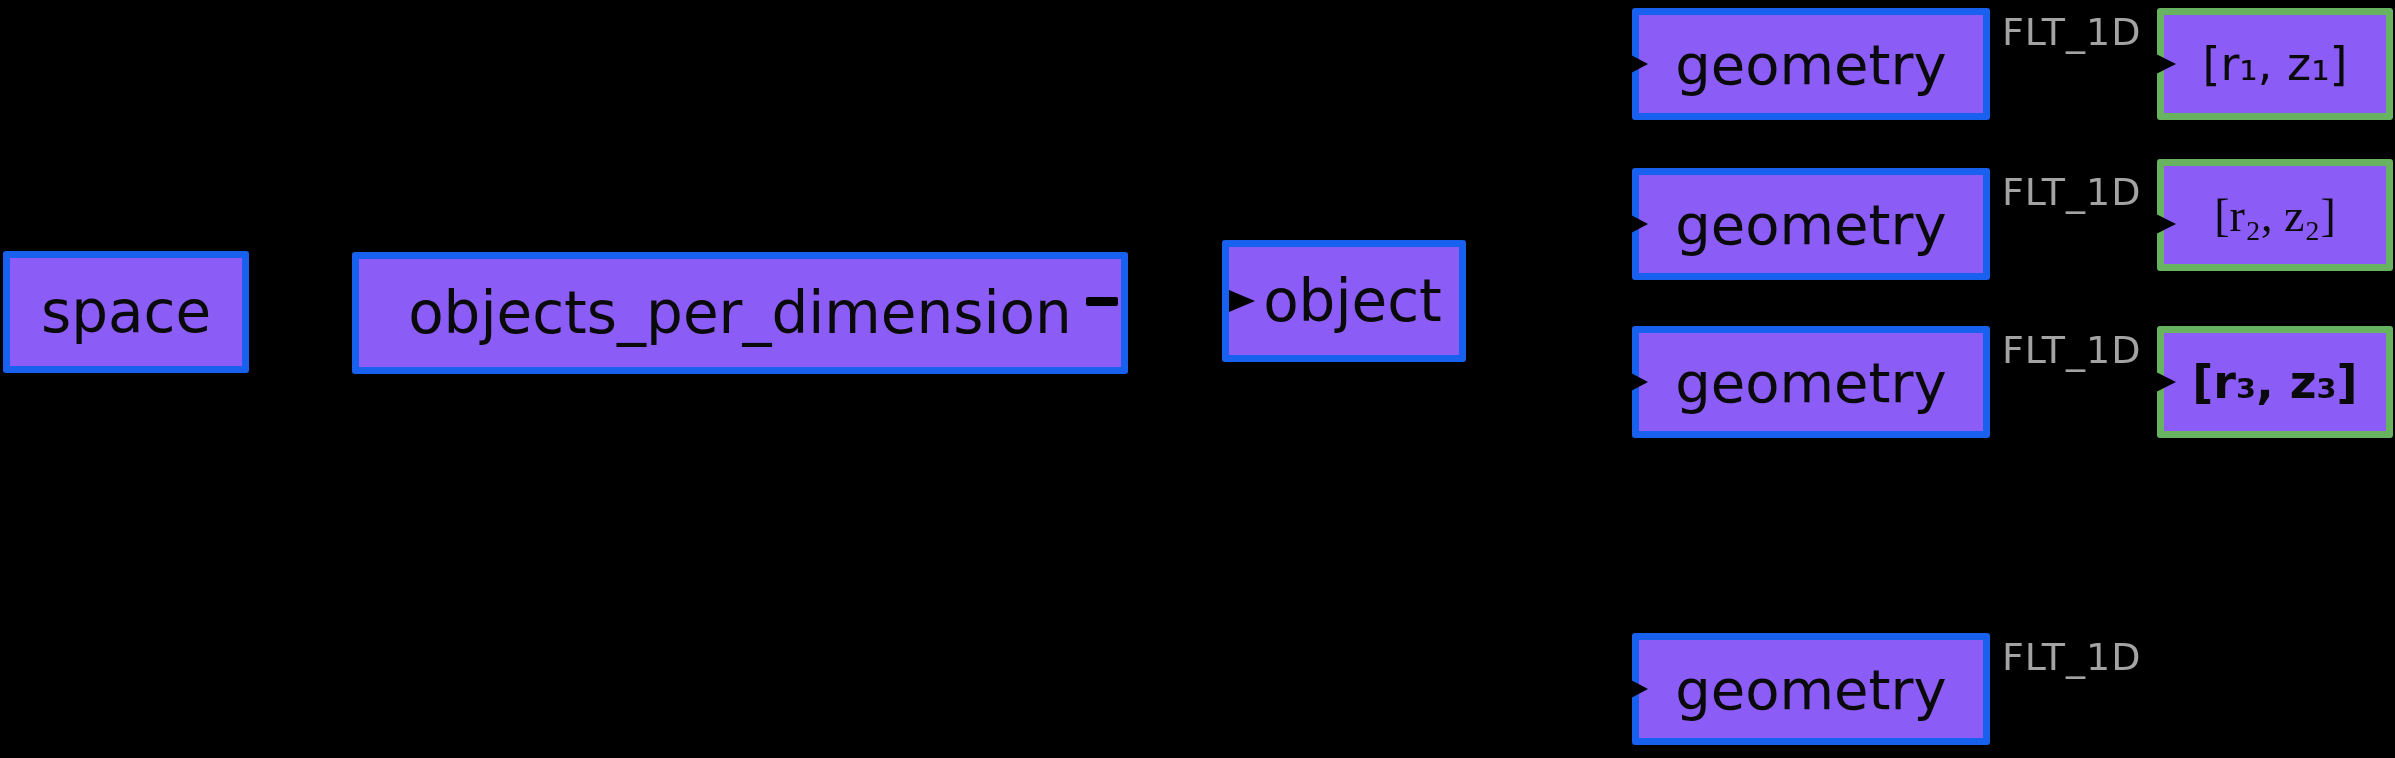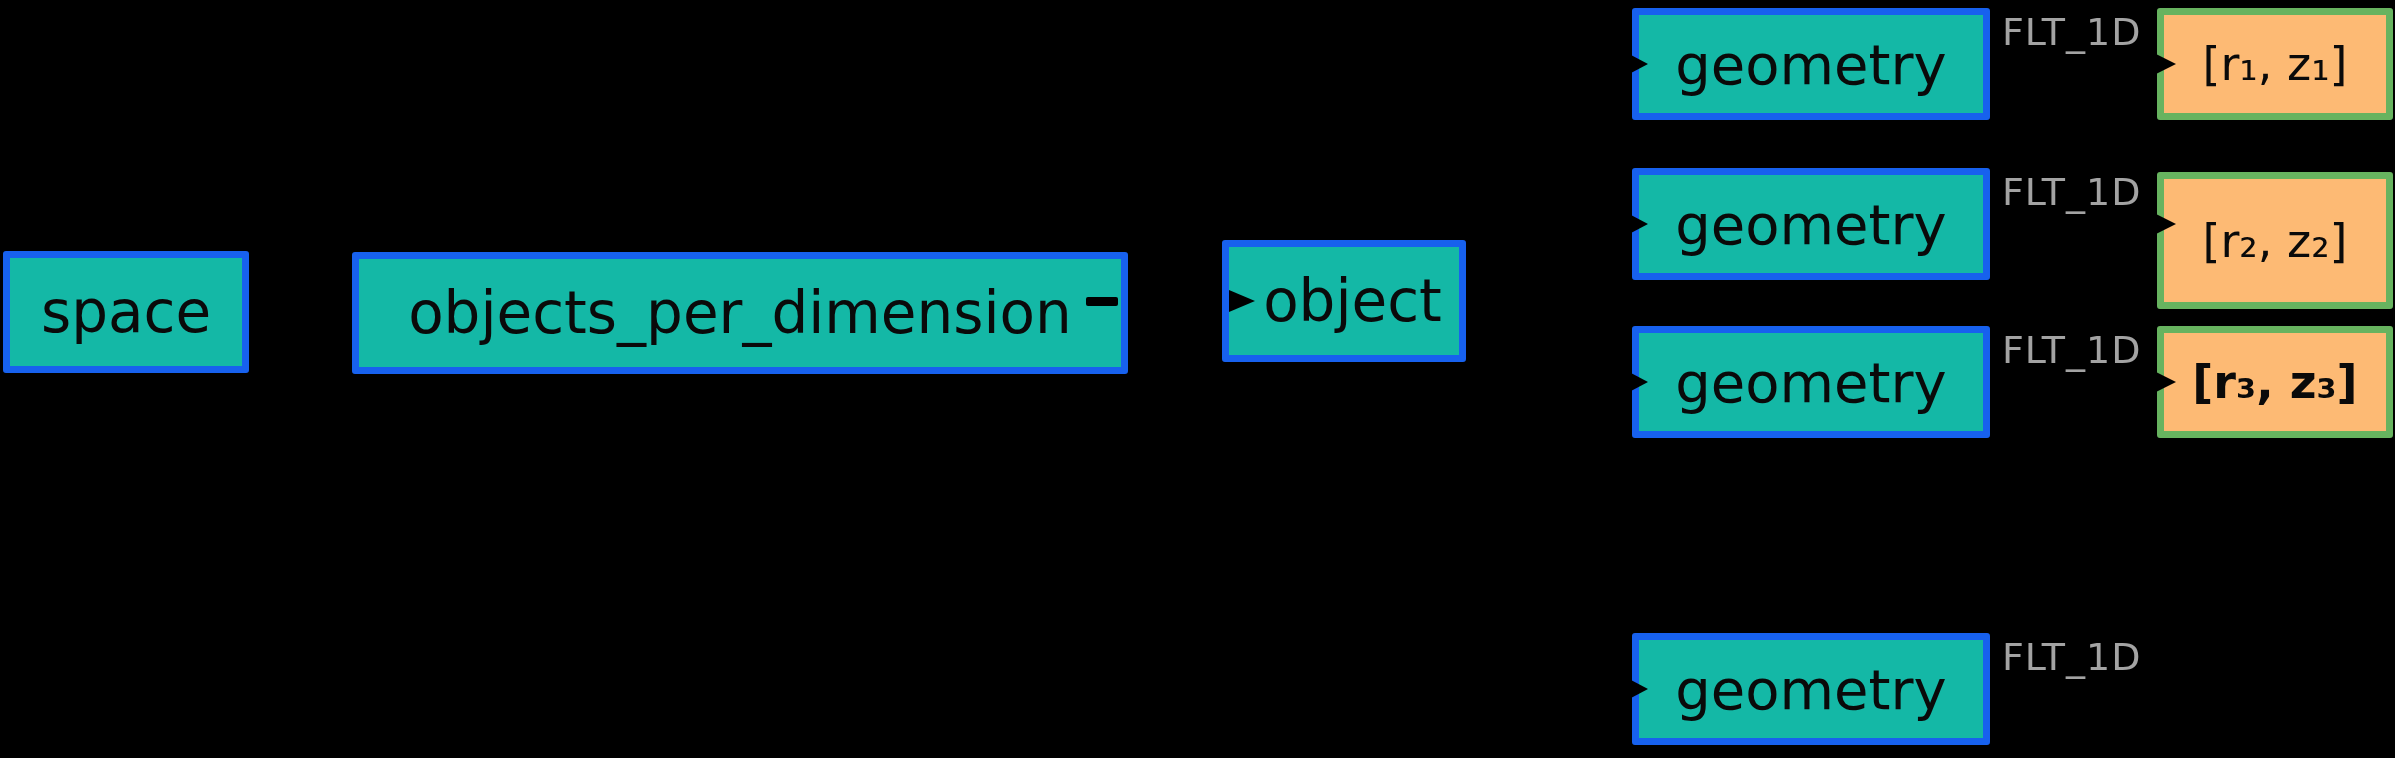--- a/index.html
+++ b/index.html
@@ -4,22 +4,22 @@
 <style>
   html,body{margin:0;padding:0;background:#000;}
   .canvas{
     position:relative;width:2395px;height:758px;background:#000;
     font-family:"DejaVu Sans",sans-serif;overflow:hidden;
   }
   .node{
     position:absolute;display:flex;align-items:center;justify-content:center;
     box-sizing:border-box;border-radius:3px;color:#0a0a0a;white-space:nowrap;
   }
-  .node.blue{background:#14b8a6;border:7px solid #1761ee;}
-  .node.green{background:#fdba74;border:7px solid #67b35f;}
+  .node.blue{background:#8b5cf6;border:7px solid #1761ee;}
+  .node.green{background:#8b5cf6;border:7px solid #67b35f;}
   .lbl-xl{font-size:58px;}
   .lbl-lg{font-size:56px;}
   .lbl-md{font-size:46px;}
   .lbl-sm{font-size:42px;}
   .edge-label{
     position:absolute;color:#a3a3a3;font-size:38px;letter-spacing:1px;
     white-space:nowrap;
   }
   .edges{position:absolute;left:0;top:0;width:2395px;height:758px;}
   .mark{position:absolute;z-index:3;}
@@ -70,21 +70,21 @@
   </div>
   <div class="edge-label" style="left:2002px;top:10px;">FLT_1D</div>
   <div class="node green lbl-md" style="left:2157px;top:8px;width:236px;height:112px;">
     <span>[r₁, z₁]</span>
   </div>
 
   <div class="node blue lbl-lg" style="left:1632px;top:168px;width:358px;height:112px;">
     <span>geometry</span>
   </div>
   <div class="edge-label" style="left:2002px;top:170px;">FLT_1D</div>
-  <div class="node green lbl-md" style="left:2157px;top:172px;width:236px;height:137px;">
+  <div class="node green lbl-md" style="left:2157px;top:159px;width:236px;height:112px;font-family:Liberation Serif, serif;">
     <span>[r₂, z₂]</span>
   </div>
 
   <div class="node blue lbl-lg" style="left:1632px;top:326px;width:358px;height:112px;">
     <span>geometry</span>
   </div>
   <div class="edge-label" style="left:2002px;top:328px;">FLT_1D</div>
   <div class="node green lbl-md" style="left:2157px;top:326px;width:236px;height:112px;font-weight:bold;">
     <span>[r₃, z₃]</span>
   </div>

